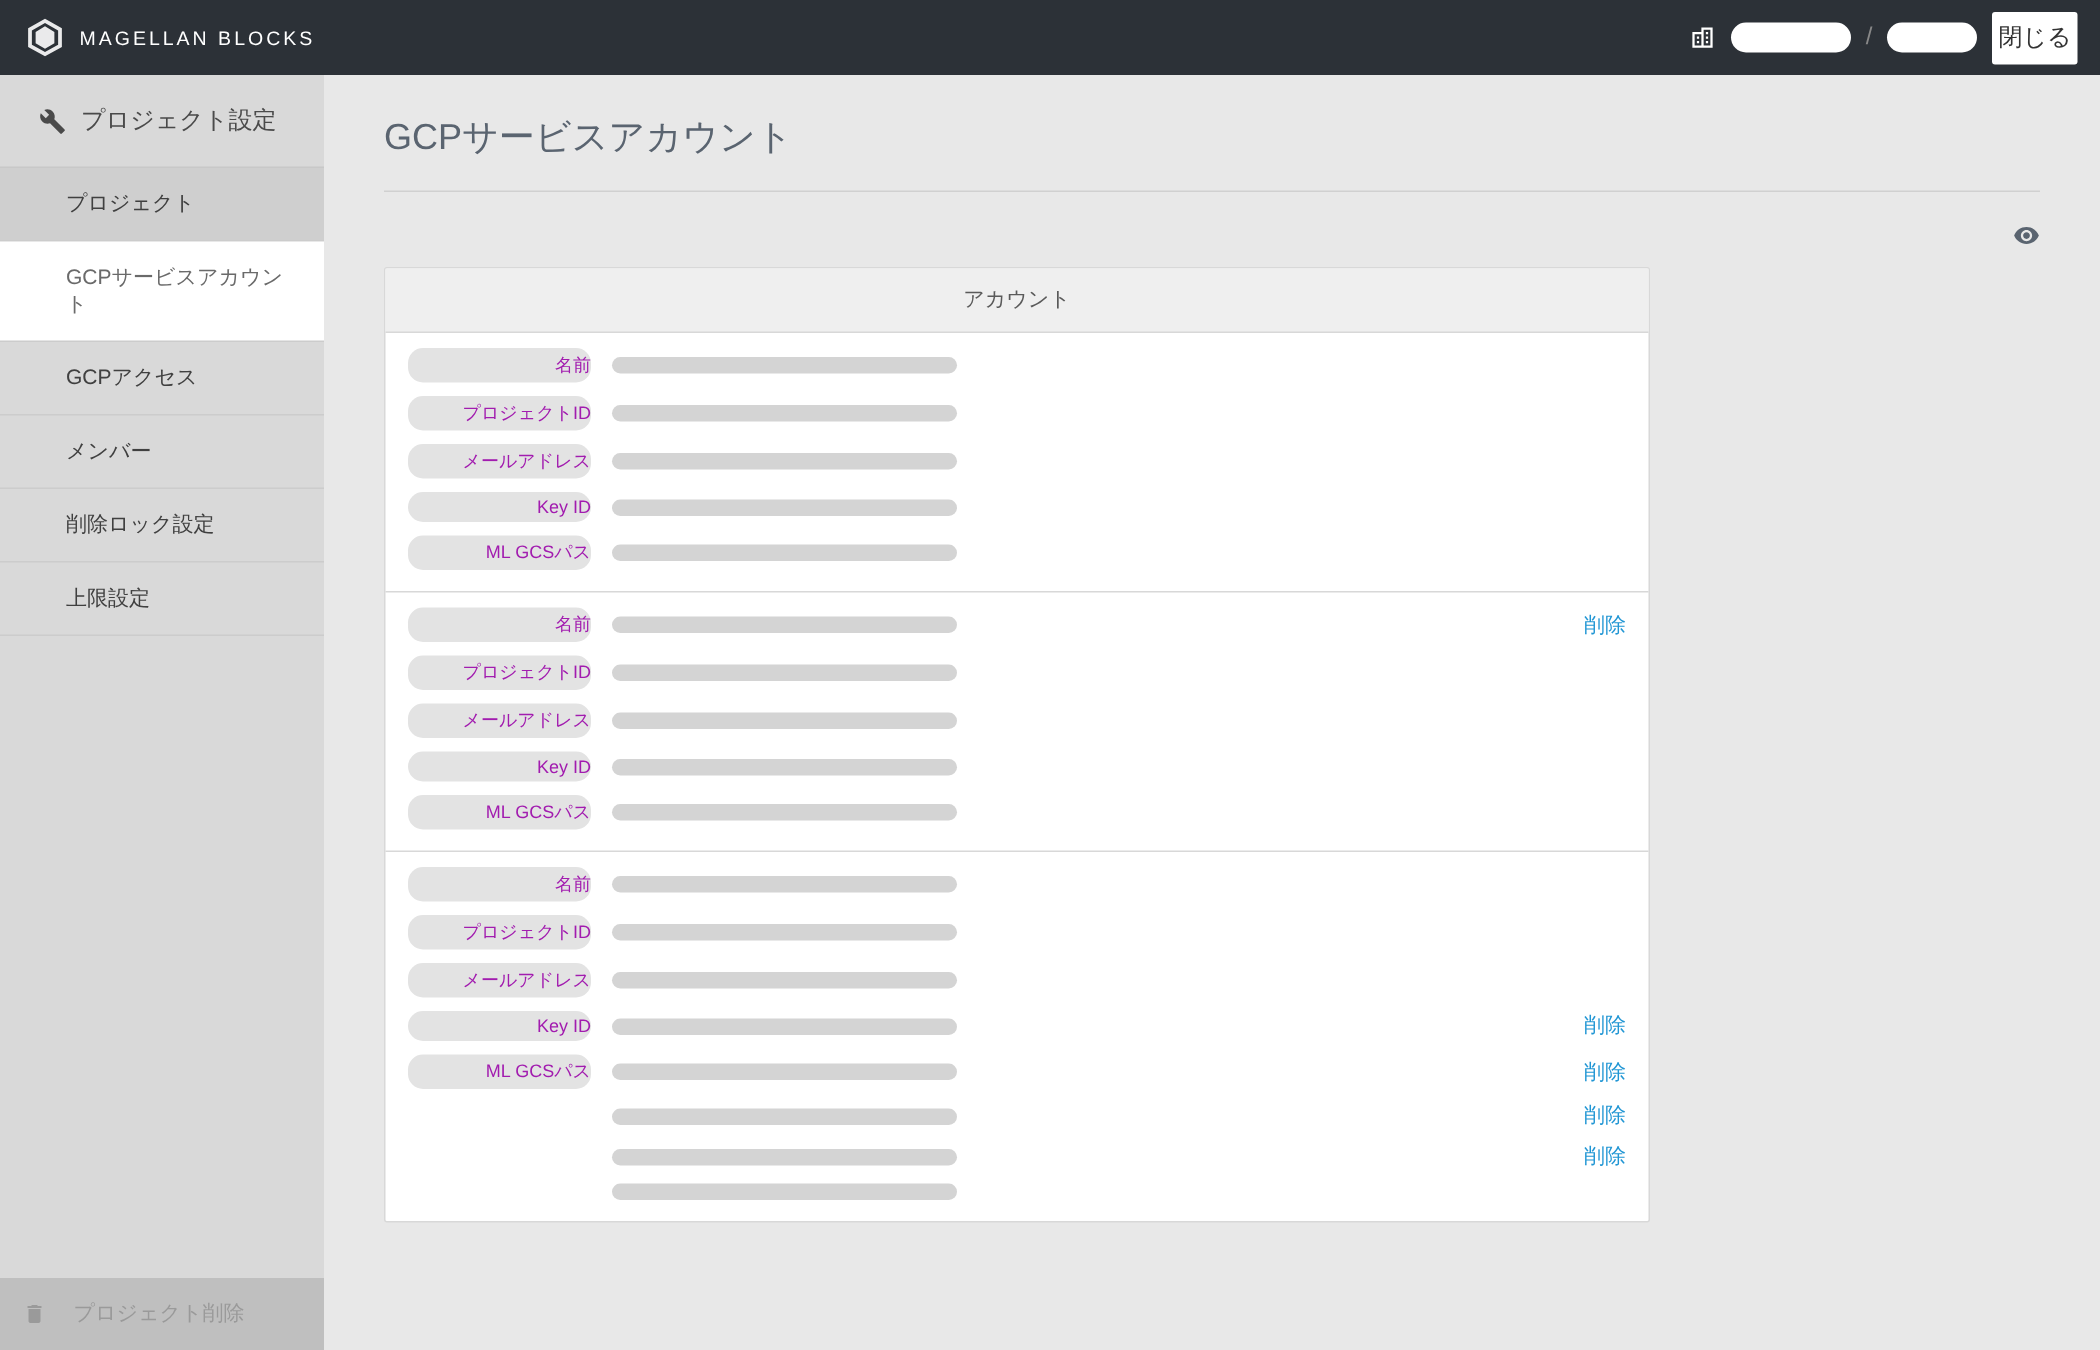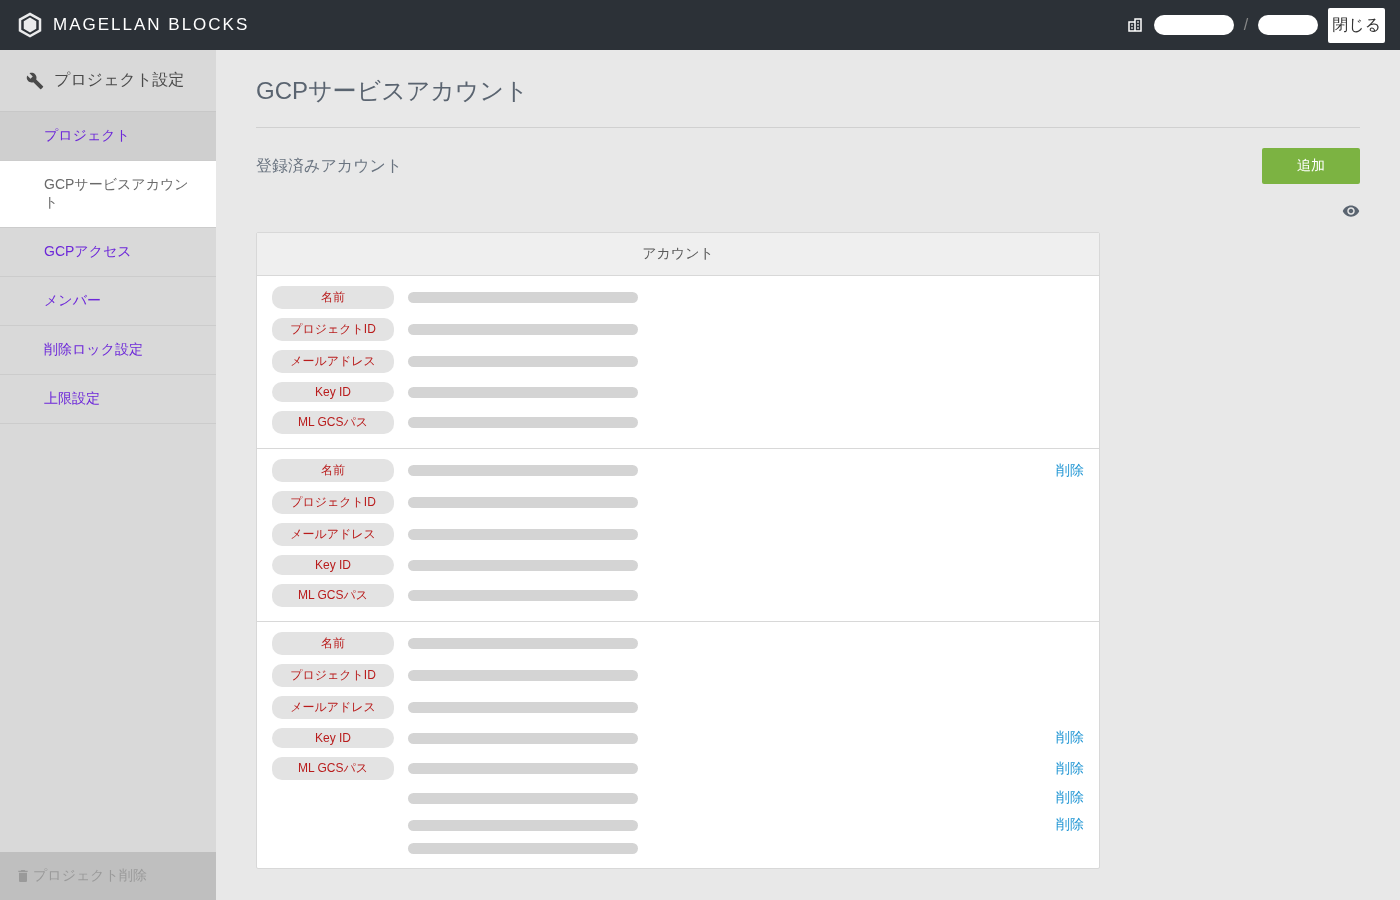--- a/index.html
+++ b/index.html
@@ -2,57 +2,57 @@
 <html><head>
 <meta charset="utf-8">
 <style>
 * { box-sizing: border-box; margin: 0; padding: 0; }
 body { font-family: -apple-system, BlinkMacSystemFont, "Segoe UI", "Hiragino Sans", Meiryo, sans-serif; background: #e8e8e8; width: 1400px; height: 900px; overflow: hidden; }
 
 
 .header { height: 50px; background: #2c3137; display: flex; align-items: center; padding: 0 15px; color: #fff; }
 .logo { display: flex; align-items: center; gap: 8px; }
 .logo-icon { width: 30px; height: 30px; }
-.logo-text { font-size: 17px; letter-spacing: 2px; font-weight: 400; }
+.logo-text { font-size: 13px; letter-spacing: 2px; font-weight: 400; }
 .header-right { margin-left: auto; display: flex; align-items: center; gap: 10px; }
 .building-icon { width: 18px; height: 18px; fill: #fff; }
 .chip { height: 20px; background: #fff; border-radius: 10px; }
 .chip-a { width: 80px; }
 .chip-b { width: 60px; }
 .sep { color: #888; }
 .close-btn { background: #fff; color: #333; border: none; padding: 7px 4px; border-radius: 2px; font-size: 16px; cursor: pointer; }
 
 
 .body { display: flex; height: calc(900px - 50px); }
 .sidebar { width: 216px; background: #d9d9d9; display: flex; flex-direction: column; }
 .sidebar-header { display: flex; align-items: center; gap: 10px; padding: 20px 26px; color: #4a4a4a; font-size: 16px; border-bottom: 1px solid #c8c8c8; }
 .wrench-icon { width: 18px; height: 18px; fill: #4a4a4a; }
 .sidebar-items { flex: 1; }
-.sidebar-item { padding: 15px 15px 15px 44px; color: #6d28d9; font-size: 14px; cursor: pointer; border-bottom: 1px solid #cccccc; }
+.sidebar-item { padding: 15px 15px 15px 44px; color: #404040; font-size: 14px; cursor: pointer; border-bottom: 1px solid #cccccc; }
 .sidebar-item.active { background: #ffffff; color: #6a6a6a; }
 .sidebar-item.hover { background: #cfcfcf; }
-.sidebar-footer { padding: 15px; display: flex; align-items: center; gap: 2px; color: #9a9a9a; font-size: 14px; background: #bfbfbf; cursor: pointer; }
+.sidebar-footer { padding: 15px; display: flex; align-items: center; gap: 18px; color: #9a9a9a; font-size: 14px; background: #bfbfbf; cursor: pointer; }
 .trash-icon { width: 16px; height: 16px; fill: #9a9a9a; }
 
 
 .main { flex: 1; padding: 25px 40px; overflow-y: auto; }
 .page-title { font-size: 24px; color: #5a6470; font-weight: 400; margin-bottom: 20px; padding-bottom: 20px; border-bottom: 1px solid #d0d0d0; }
 .section-row { display: flex; align-items: center; justify-content: space-between; margin-bottom: 18px; }
 .section-title { color: #6a7480; font-size: 16px; }
 .add-btn { background: #7cb342; color: #fff; border: none; padding: 9px 35px; border-radius: 2px; font-size: 14px; cursor: pointer; }
 .toggle-row { display: flex; align-items: center; justify-content: flex-end; gap: 8px; margin-bottom: 12px; color: #5a6470; font-size: 14px; }
 .eye-icon { width: 18px; height: 18px; fill: #5a6470; }
 
 .table { width: 844px; background: #fff; border: 1px solid #d8d8d8; border-radius: 2px; }
 .thead { background: #efefef; text-align: center; padding: 12px; color: #5a5a5a; font-size: 14px; border-bottom: 1px solid #d8d8d8; }
 .acct { padding: 10px 15px 14px 15px; border-bottom: 1px solid #d8d8d8; }
 .acct:last-child { border-bottom: none; }
 .row { display: flex; align-items: center; gap: 14px; margin-bottom: 9px; }
 .row:last-child { margin-bottom: 0; }
-.label-cell { width: 122px; background: #e3e3e3; border-radius: 10px; text-align: center; padding: 3px 0; color: #b91c1c; font-size: 12px; flex-shrink: 0; }
+.label-cell { width: 122px; background: #e3e3e3; border-radius: 10px; text-align: right; padding: 3px 0; color: #a21caf; font-size: 12px; flex-shrink: 0; }
 .redact { height: 11px; background: #d4d4d4; border-radius: 6px; width: 230px; flex-shrink: 0; }
 .spacer { flex: 1; }
 .delete-link { color: #2196d4; font-size: 14px; cursor: pointer; margin-left: auto; }
 </style>
 </head>
 <body>
 
 <div class="header">
   <div class="logo">
     <svg class="logo-icon" viewBox="0 0 24 24">
@@ -90,24 +90,20 @@
     <div class="sidebar-footer">
       <svg class="trash-icon" viewBox="0 0 24 24">
           <path d="M6 19c0 1.1.9 2 2 2h8c1.1 0 2-.9 2-2V7H6v12zM19 4h-3.5l-1-1h-5l-1 1H5v2h14V4z"></path>
         </svg>
       <span>プロジェクト削除</span>
     </div>
   </div>
 
   <div class="main">
     <h1 class="page-title">GCPサービスアカウント</h1>
-    <div class="section-row">
-      <div class="section-title">登録済みアカウント</div>
-      <button class="add-btn">追加</button>
-    </div>
     <div class="toggle-row">
       <svg class="eye-icon" viewBox="0 0 24 24">
           <path d="M12 4.5C7 4.5 2.73 7.61 1 12c1.73 4.39 6 7.5 11 7.5s9.27-3.11 11-7.5c-1.73-4.39-6-7.5-11-7.5zM12 17c-2.76 0-5-2.24-5-5s2.24-5 5-5 5 2.24 5 5-2.24 5-5 5zm0-8c-1.66 0-3 1.34-3 3s1.34 3 3 3 3-1.34 3-3-1.34-3-3-3z"></path>
         </svg>
     </div>
 
     <div class="table">
       <div class="thead">アカウント</div>
       <div id="accounts-body">
           <div class="acct">

